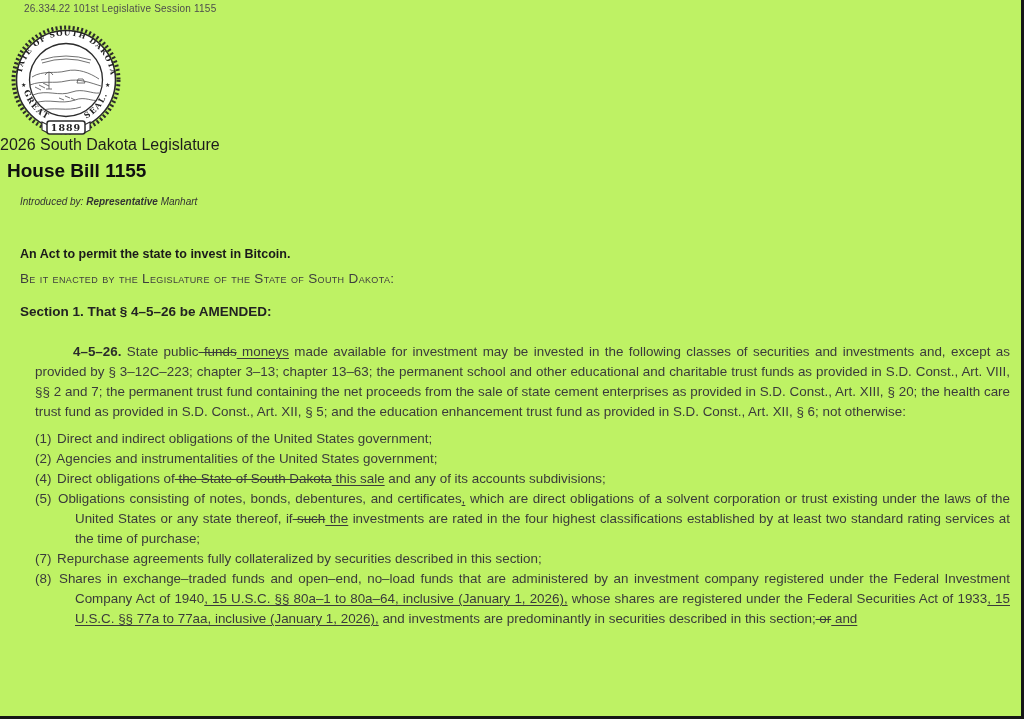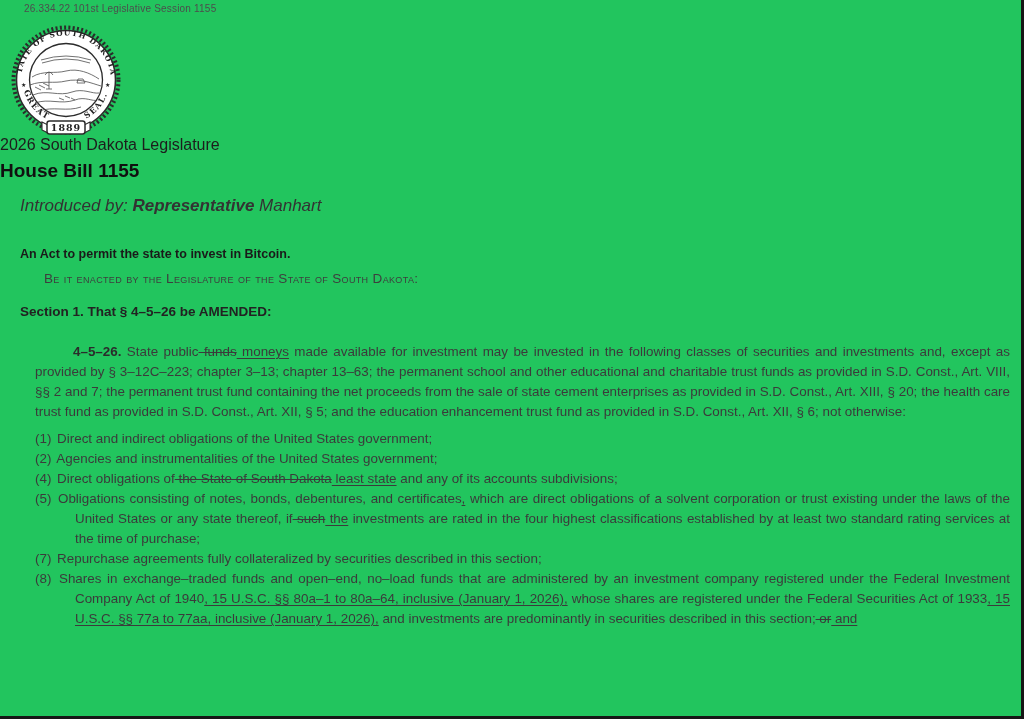--- a/index.html
+++ b/index.html
@@ -1,33 +1,33 @@
 <!DOCTYPE html>
 <html><head>
 <meta charset="utf-8">
 <style>
   html,body { margin:0; padding:0; background:#e9e9e9; }
   .page {
     position:relative; width:1024px; height:719px; box-sizing:border-box;
-    background:#22c55e; overflow:hidden;
+    background:#bef264; overflow:hidden;
     border-right:3px solid #161616; border-bottom:3px solid #161616;
     font-family:"Liberation Sans", sans-serif; color:#3b3b3b;
   }
   .header-line {
     position:absolute; top:3px; left:24px;
     font-size:10px; color:#4d4d4d; letter-spacing:.2px;
   }
   .seal-wrap { position:absolute; top:23px; left:9px; width:114px; height:114px; }
   .titles { position:absolute; top:136px; left:0; width:100%; text-align:left; }
   .title1 { font-size:16px; color:#1d1d1d; }
-  .title2 { font-size:19px; font-weight:bold; color:#101010; margin-top:6px; }
-  .introduced { position:absolute; top:196px; left:20px; font-style:italic; font-size:17px; color:#333; }
+  .title2 { font-size:19px; font-weight:bold; color:#101010; margin-top:6px;padding-left:7px; }
+  .introduced { position:absolute; top:196px; left:20px; font-style:italic; font-size:10px; color:#333; }
   .introduced .role { font-weight:bold; }
   .act-title { position:absolute; top:247px; left:20px; font-weight:bold; font-size:12.5px; color:#1a1a1a; }
-  .enacting { position:absolute; top:271px; left:20px; font-size:13.5px; font-variant:small-caps; letter-spacing:.35px; color:#3e3e3e;margin-left:24px; }
+  .enacting { position:absolute; top:271px; left:20px; font-size:13.5px; font-variant:small-caps; letter-spacing:.35px; color:#3e3e3e; }
   .section-heading { position:absolute; top:304px; left:20px; font-weight:bold; font-size:13.5px; color:#222; }
   .body-flow { position:absolute; top:342px; left:35px; width:975px; font-size:13.4px; line-height:20px; }
   .amend-para { margin:0; text-align:justify; text-indent:38px; }
   .amend-para b, .amend-list b { color:#2b2b2b;margin-top:24px; }
   .amend-list { margin:7px 0 0 0; padding:0; list-style:none; }
   .amend-list li { text-align:justify; padding-left:40px; text-indent:-40px; }
   .amend-list .num { padding-right:2px; }
   s.del { text-decoration:line-through; text-decoration-thickness:1.2px; }
   u.ins { text-decoration:underline; text-underline-offset:2px; text-decoration-thickness:1px; }
   .seal-text { font-family:"DejaVu Serif", serif; font-weight:bold; fill:#222; }
@@ -95,20 +95,20 @@
 
   <div class="enacting">Be it enacted by the Legislature of the State of South Dakota:</div>
 
   <div class="section-heading">Section 1. That § 4–5–26 be AMENDED:</div>
 
   <div class="body-flow">
     <p class="amend-para"><b>4–5–26.</b><span> State public</span><s class="del"> funds</s><u class="ins"> moneys</u><span> made available for investment may be invested in the following classes of securities and investments and, except as provided by § 3–12C–223; chapter 3–13; chapter 13–63; the permanent school and other educational and charitable trust funds as provided in S.D. Const., Art. VIII, §§ 2 and 7; the permanent trust fund containing the net proceeds from the sale of state cement enterprises as provided in S.D. Const., Art. XIII, § 20; the health care trust fund as provided in S.D. Const., Art. XII, § 5; and the education enhancement trust fund as provided in S.D. Const., Art. XII, § 6; not otherwise:</span></p>
     <ul class="amend-list">
       <li><span class="num">(1)</span> <span><span>Direct and indirect obligations of the United States government;</span></span></li>
       <li><span class="num">(2)</span> <span><span>Agencies and instrumentalities of the United States government;</span></span></li>
-      <li><span class="num">(4)</span> <span><span>Direct obligations of</span><s class="del"> the State of South Dakota</s><u class="ins"> least state</u><span> and any of its accounts subdivisions;</span></span></li>
+      <li><span class="num">(4)</span> <span><span>Direct obligations of</span><s class="del"> the State of South Dakota</s><u class="ins"> this sale</u><span> and any of its accounts subdivisions;</span></span></li>
       <li><span class="num">(5)</span> <span><span>Obligations consisting of notes, bonds, debentures, and certificates</span><u class="ins">,</u><span> which are direct obligations of a solvent corporation or trust existing under the laws of the United States or any state thereof, if</span><s class="del"> such</s><u class="ins"> the</u><span> investments are rated in the four highest classifications established by at least two standard rating services at the time of purchase;</span></span></li>
       <li><span class="num">(7)</span> <span><span>Repurchase agreements fully collateralized by securities described in this section;</span></span></li>
       <li><span class="num">(8)</span> <span><span>Shares in exchange–traded funds and open–end, no–load funds that are administered by an investment company registered under the Federal Investment Company Act of 1940</span><u class="ins">, 15 U.S.C. §§ 80a–1 to 80a–64, inclusive (January 1, 2026),</u><span> whose shares are registered under the Federal Securities Act of 1933</span><u class="ins">, 15 U.S.C. §§ 77a to 77aa, inclusive (January 1, 2026),</u><span> and investments are predominantly in securities described in this section;</span><s class="del"> or</s><u class="ins"> and</u></span></li>
     </ul>
   </div>
 
 </div>
 
 </body></html>

